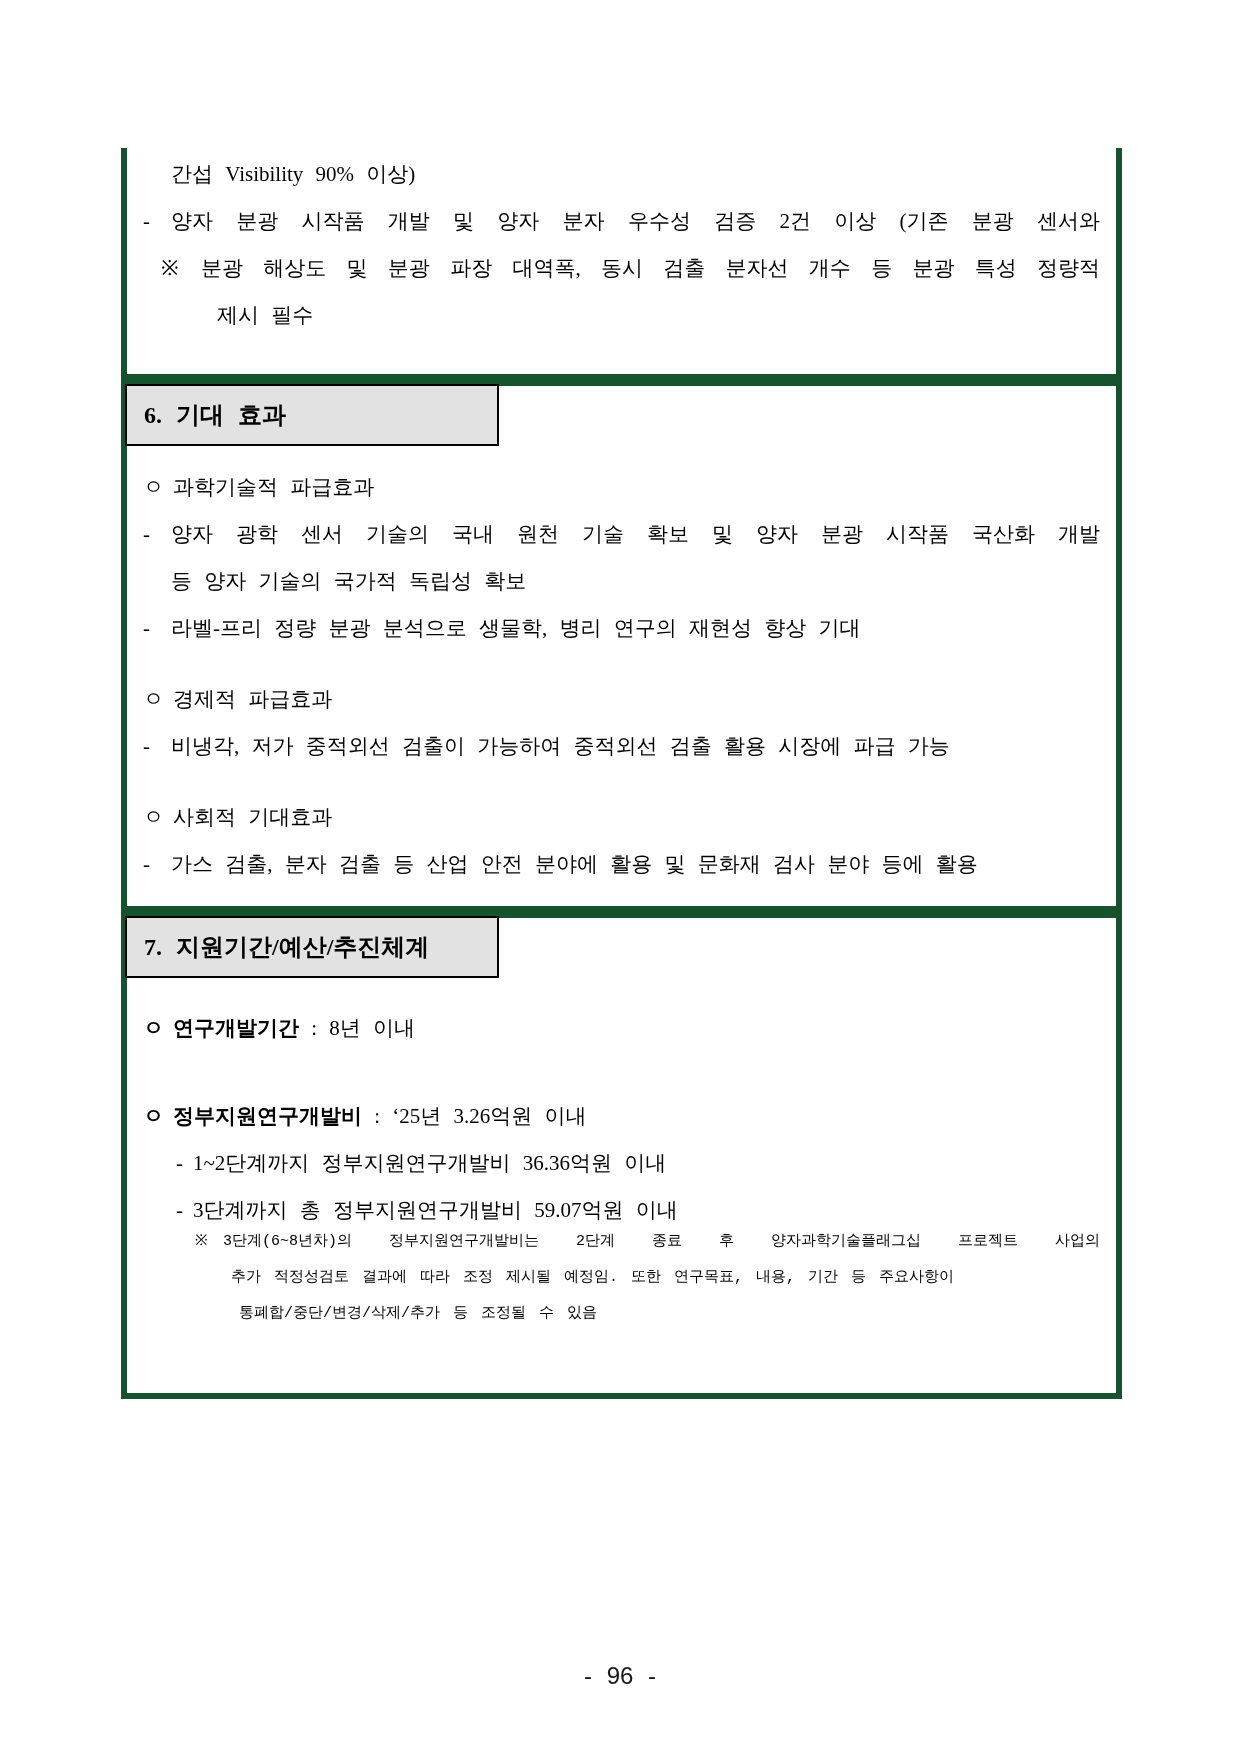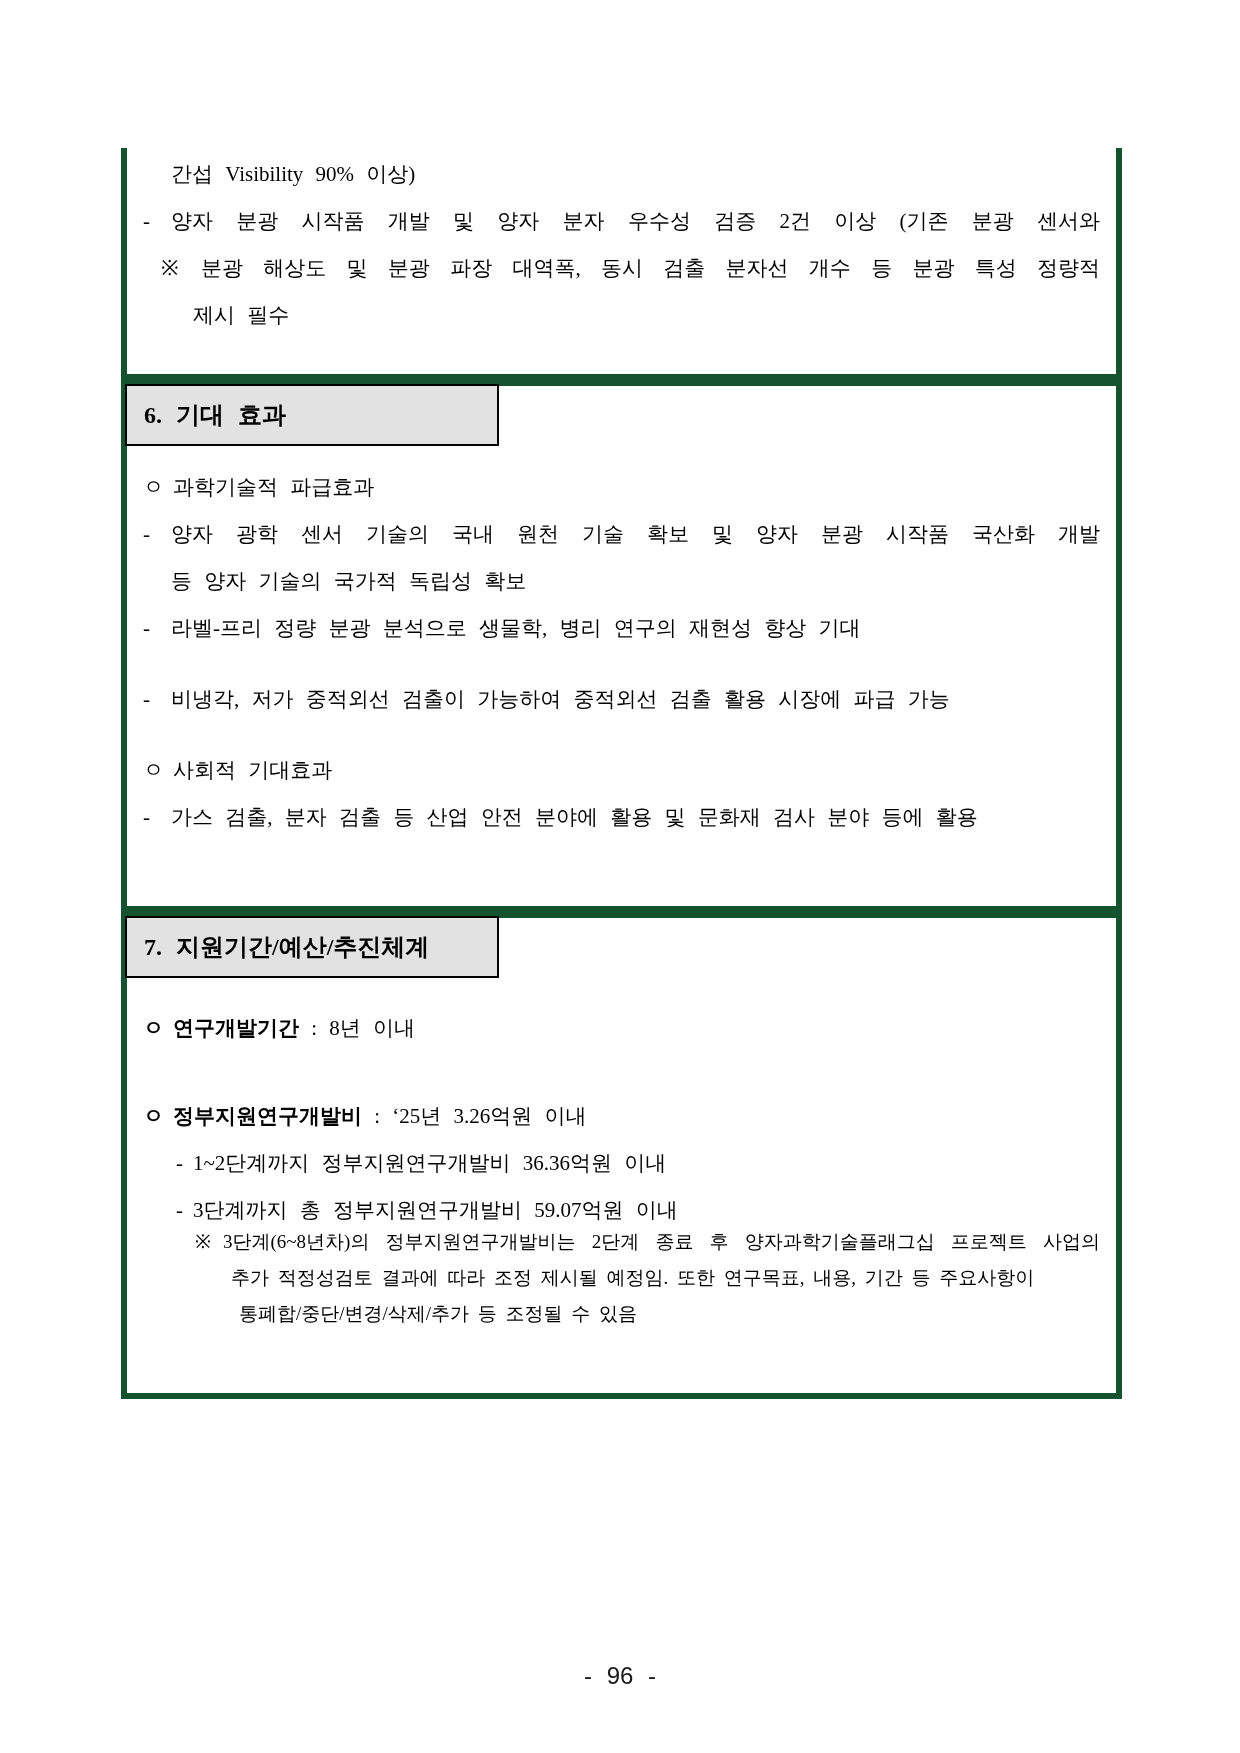--- a/index.html
+++ b/index.html
@@ -24,41 +24,41 @@
   }
   .stretch {
     white-space:normal; text-align:justify; text-align-last:justify;
   }
   .mk { display:inline-block; }
   .mk-dash   { width:28px; }
   .mk-circle { width:30px; }
   .mk-ref    { width:40px; }
   .ind-28 { margin-left:28px; }
   .ind-33 { margin-left:33px; }
-  .ind-50 { margin-left:50px; }
+  .ind-50 { margin-left:74px; }
   .ind-18 { margin-left:18px; }
   .gap24 { height:24px; }
   .sec-header {
     position:absolute; left:-2px; top:-2px;
     width:374px; height:62px;
     background:#e2e2e2; border:2px solid #000;
     display:flex; align-items:center;
     padding-left:17px;
     font-size:24px; font-weight:bold; word-spacing:8px;
     white-space:nowrap;
   }
   #sec6 { top:380px;  height:532px; }
   #sec7 { top:912px;  height:487px; }
   #sec6 .content { padding:78px 16px 0 16px; }
   #sec7 .content { padding:87px 16px 0 16px; }
   .mt41 { margin-top:41px; }
   .note {
     margin-top:-10px;
-    font-family:Liberation Serif, serif;
-    font-size:19px; line-height:36px; word-spacing:4px;
+    font-family:Liberation Mono, monospace;
+    font-size:15px; line-height:36px; word-spacing:4px;
   }
   .note .nline { white-space:nowrap; }
   .note .nline.stretch { white-space:normal; }
   .note-first { margin-left:52px; }
   .note-cont  { margin-left:88px; }
   .note-cont2 { margin-left:96px; }
   #page-number {
     position:absolute; top:1662px; left:0; width:1240px;
     text-align:center;
     font-family:"Liberation Sans","DejaVu Sans",sans-serif;
@@ -91,20 +91,23 @@
       </div>
       <div class="bline stretch">
         <span class="mk mk-dash">-</span><span>양자 광학 센서 기술의 국내 원천 기술 확보 및 양자 분광 시작품 국산화 개발</span>
       </div>
       <div class="bline ind-28">등 양자 기술의 국가적 독립성 확보</div>
       <div class="bline">
         <span class="mk mk-dash">-</span><span>라벨-프리 정량 분광 분석으로 생물학, 병리 연구의 재현성 향상 기대</span>
       </div>
       <div class="gap24"></div>
       <div class="bline">
+        <span class="mk mk-circle">ㅇ</span><span>경제적 파급효과</span>
+      </div>
+      <div class="bline">
         <span class="mk mk-dash">-</span><span>비냉각, 저가 중적외선 검출이 가능하여 중적외선 검출 활용 시장에 파급 가능</span>
       </div>
       <div class="gap24"></div>
       <div class="bline">
         <span class="mk mk-circle">ㅇ</span><span>사회적 기대효과</span>
       </div>
       <div class="bline">
         <span class="mk mk-dash">-</span><span>가스 검출, 분자 검출 등 산업 안전 분야에 활용 및 문화재 검사 분야 등에 활용</span>
       </div>
     </div>

